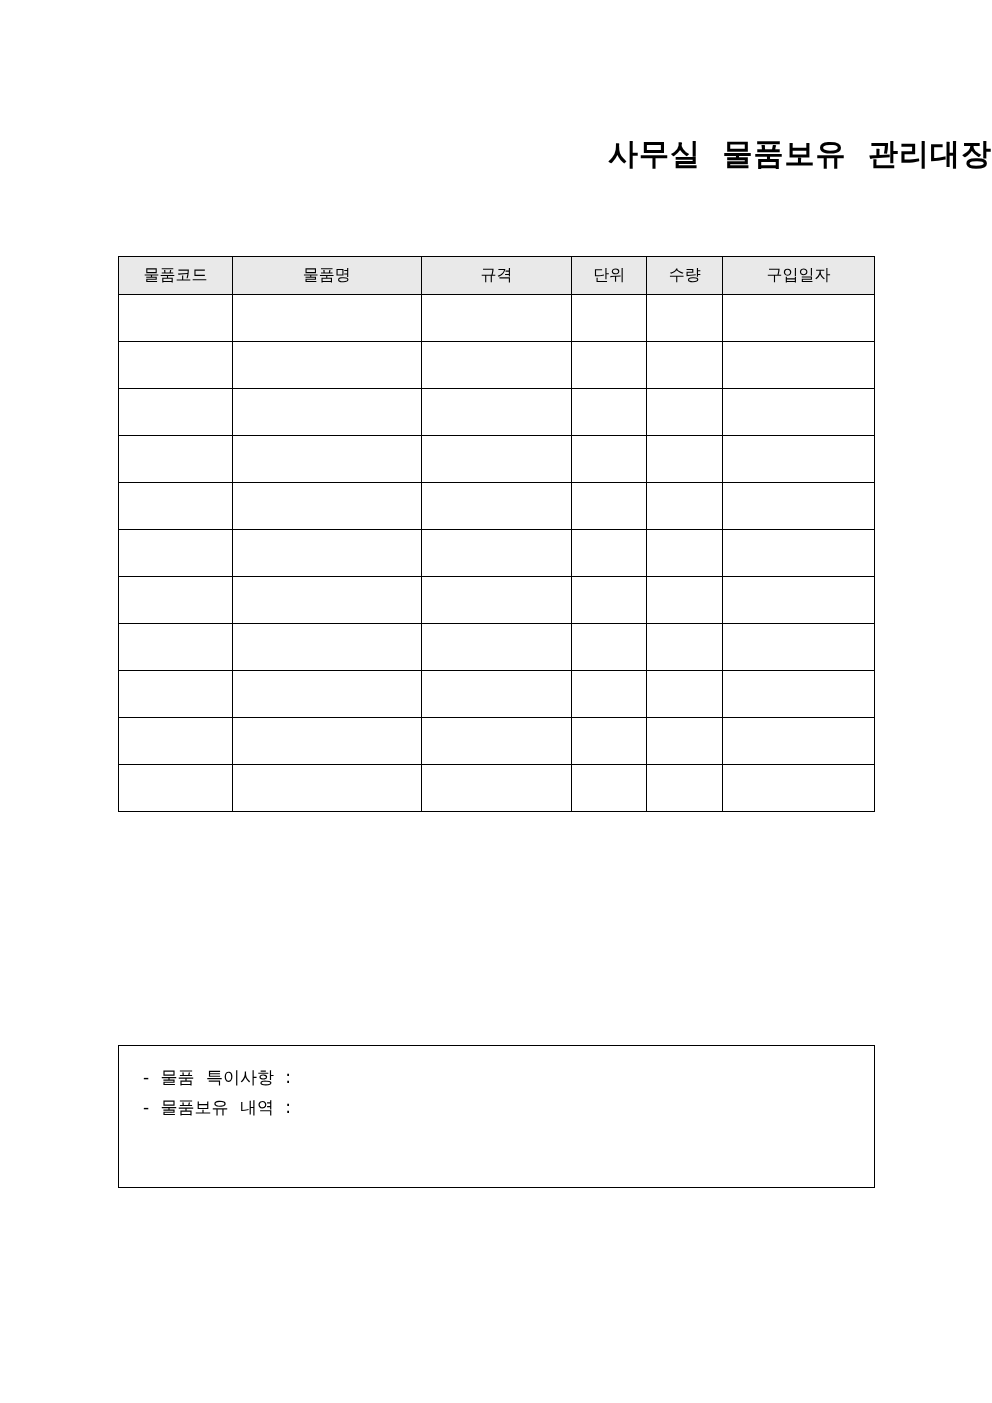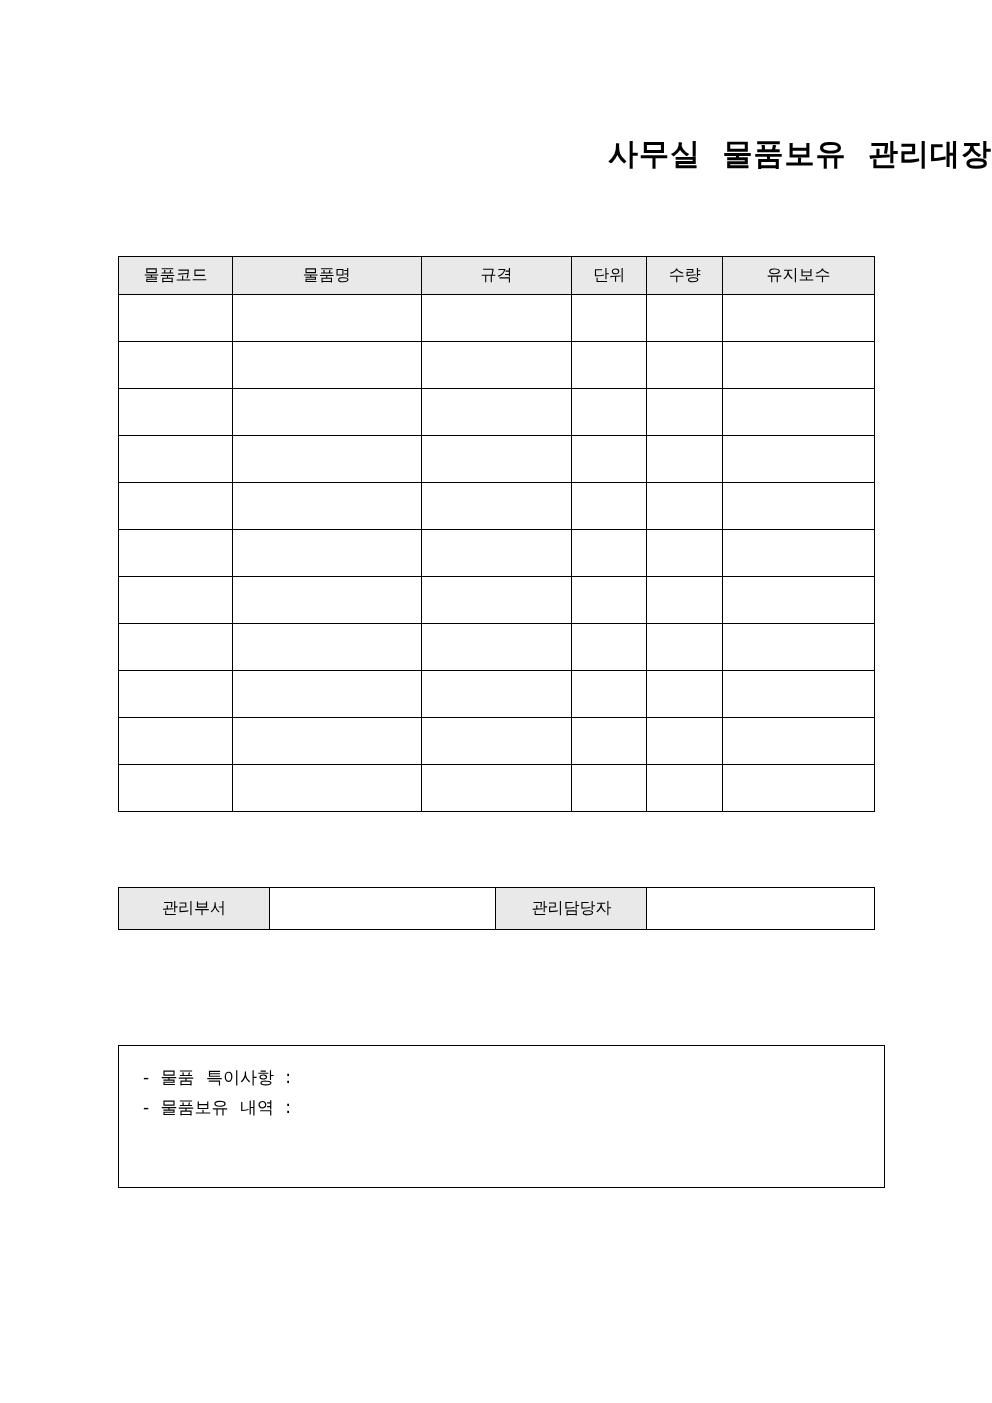--- a/index.html
+++ b/index.html
@@ -6,21 +6,21 @@
   body { width:992px; height:1403px; position:relative; font-family:"DejaVu Sans", sans-serif; color:#000; }
   .title { position:absolute; left:0; top:134px; width:992px; text-align:right; font-size:30px; font-weight:bold; letter-spacing:1px; word-spacing:10px; }
   table { border-collapse:collapse; position:absolute; }
   td, th { border:1px solid #000; padding:0; font-weight:normal; font-size:16px; text-align:center; }
   .hdr { background:#e9e9e9; }
   #items { left:118px; top:256px; width:757px; }
   #items th { height:37px; }
   #items td { height:46px; }
   #info { left:118px; top:887px; width:757px; }
   #info td { height:41px; }
-  .notes { position:absolute; left:118px; top:1045px; width:755px; height:141px; border:1px solid #000;padding-left:10px; }
+  .notes { position:absolute; left:118px; top:1045px; width:755px; height:141px; border:1px solid #000; }
   .notes .line { position:absolute; left:24px; font-size:17px; word-spacing:6px; }
 </style>
 </head>
 <body>
 
 <div class="title">사무실 물품보유 관리대장</div>
 
 <table id="items">
   <colgroup>
     <col style="width:114px">
@@ -30,21 +30,21 @@
       <col style="width:76px">
       <col style="width:152px">
   </colgroup>
   <thead>
     <tr>
       <th class="hdr">물품코드</th>
       <th class="hdr">물품명</th>
       <th class="hdr">규격</th>
       <th class="hdr">단위</th>
       <th class="hdr">수량</th>
-      <th class="hdr">유지보수</th>
+      <th class="hdr">구입일자</th>
     </tr>
   </thead>
   <tbody id="items-body">
       <tr>
         <td></td>
         <td></td>
         <td></td>
         <td></td>
         <td></td>
         <td></td>
@@ -133,25 +133,19 @@
 </table>
 
 <table id="info">
   <colgroup>
     <col style="width:151px">
       <col style="width:227px">
       <col style="width:151px">
       <col style="width:228px">
   </colgroup>
   <tbody>
-      <tr>
-    <td class="hdr">관리부서</td>
-    <td></td>
-    <td class="hdr">관리담당자</td>
-    <td></td>
-  </tr>
 </tbody>
   </table>
 
 <div class="notes">
   <div class="line" style="top:20px">- 물품 특이사항 :</div>
   <div class="line" style="top:50px">- 물품보유 내역 :</div>
 </div>
 
 </body></html>

